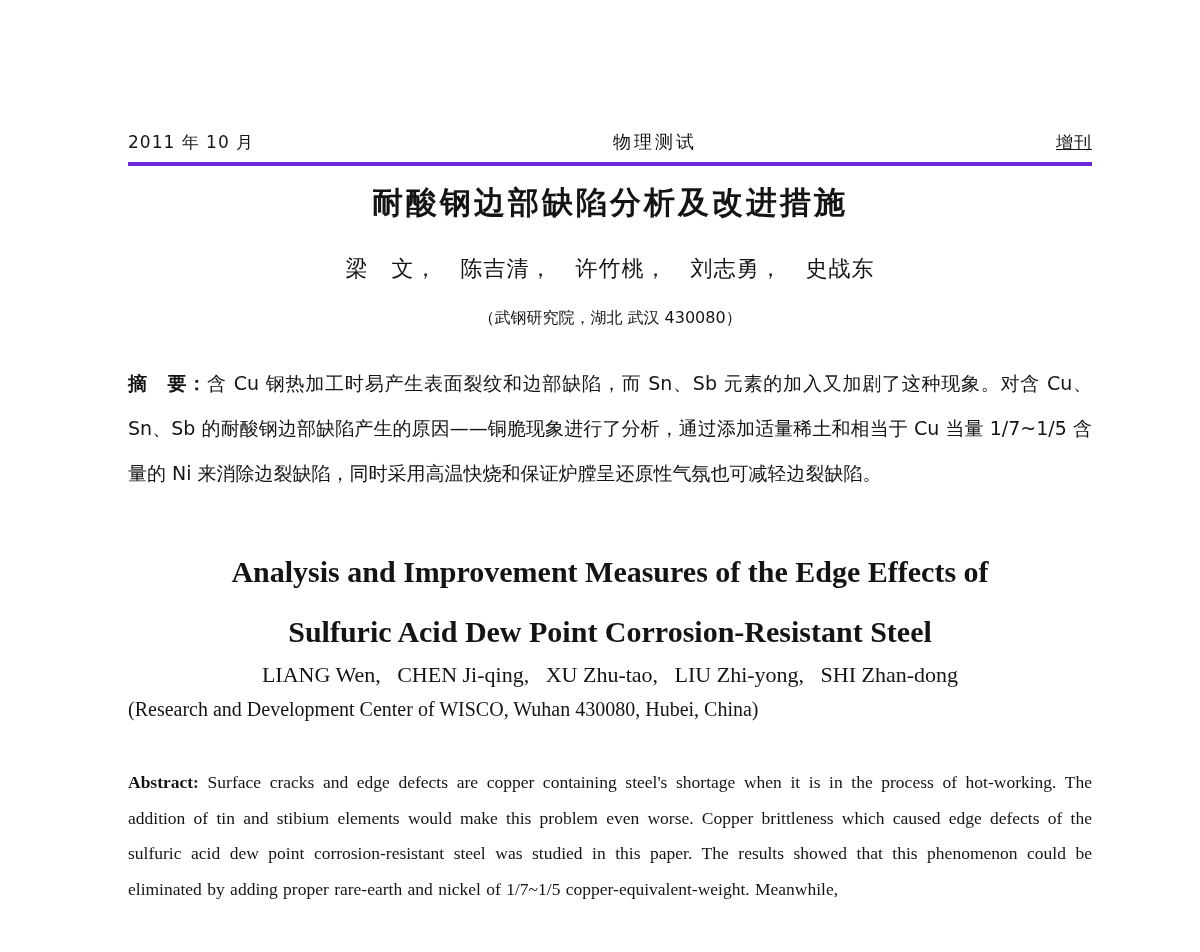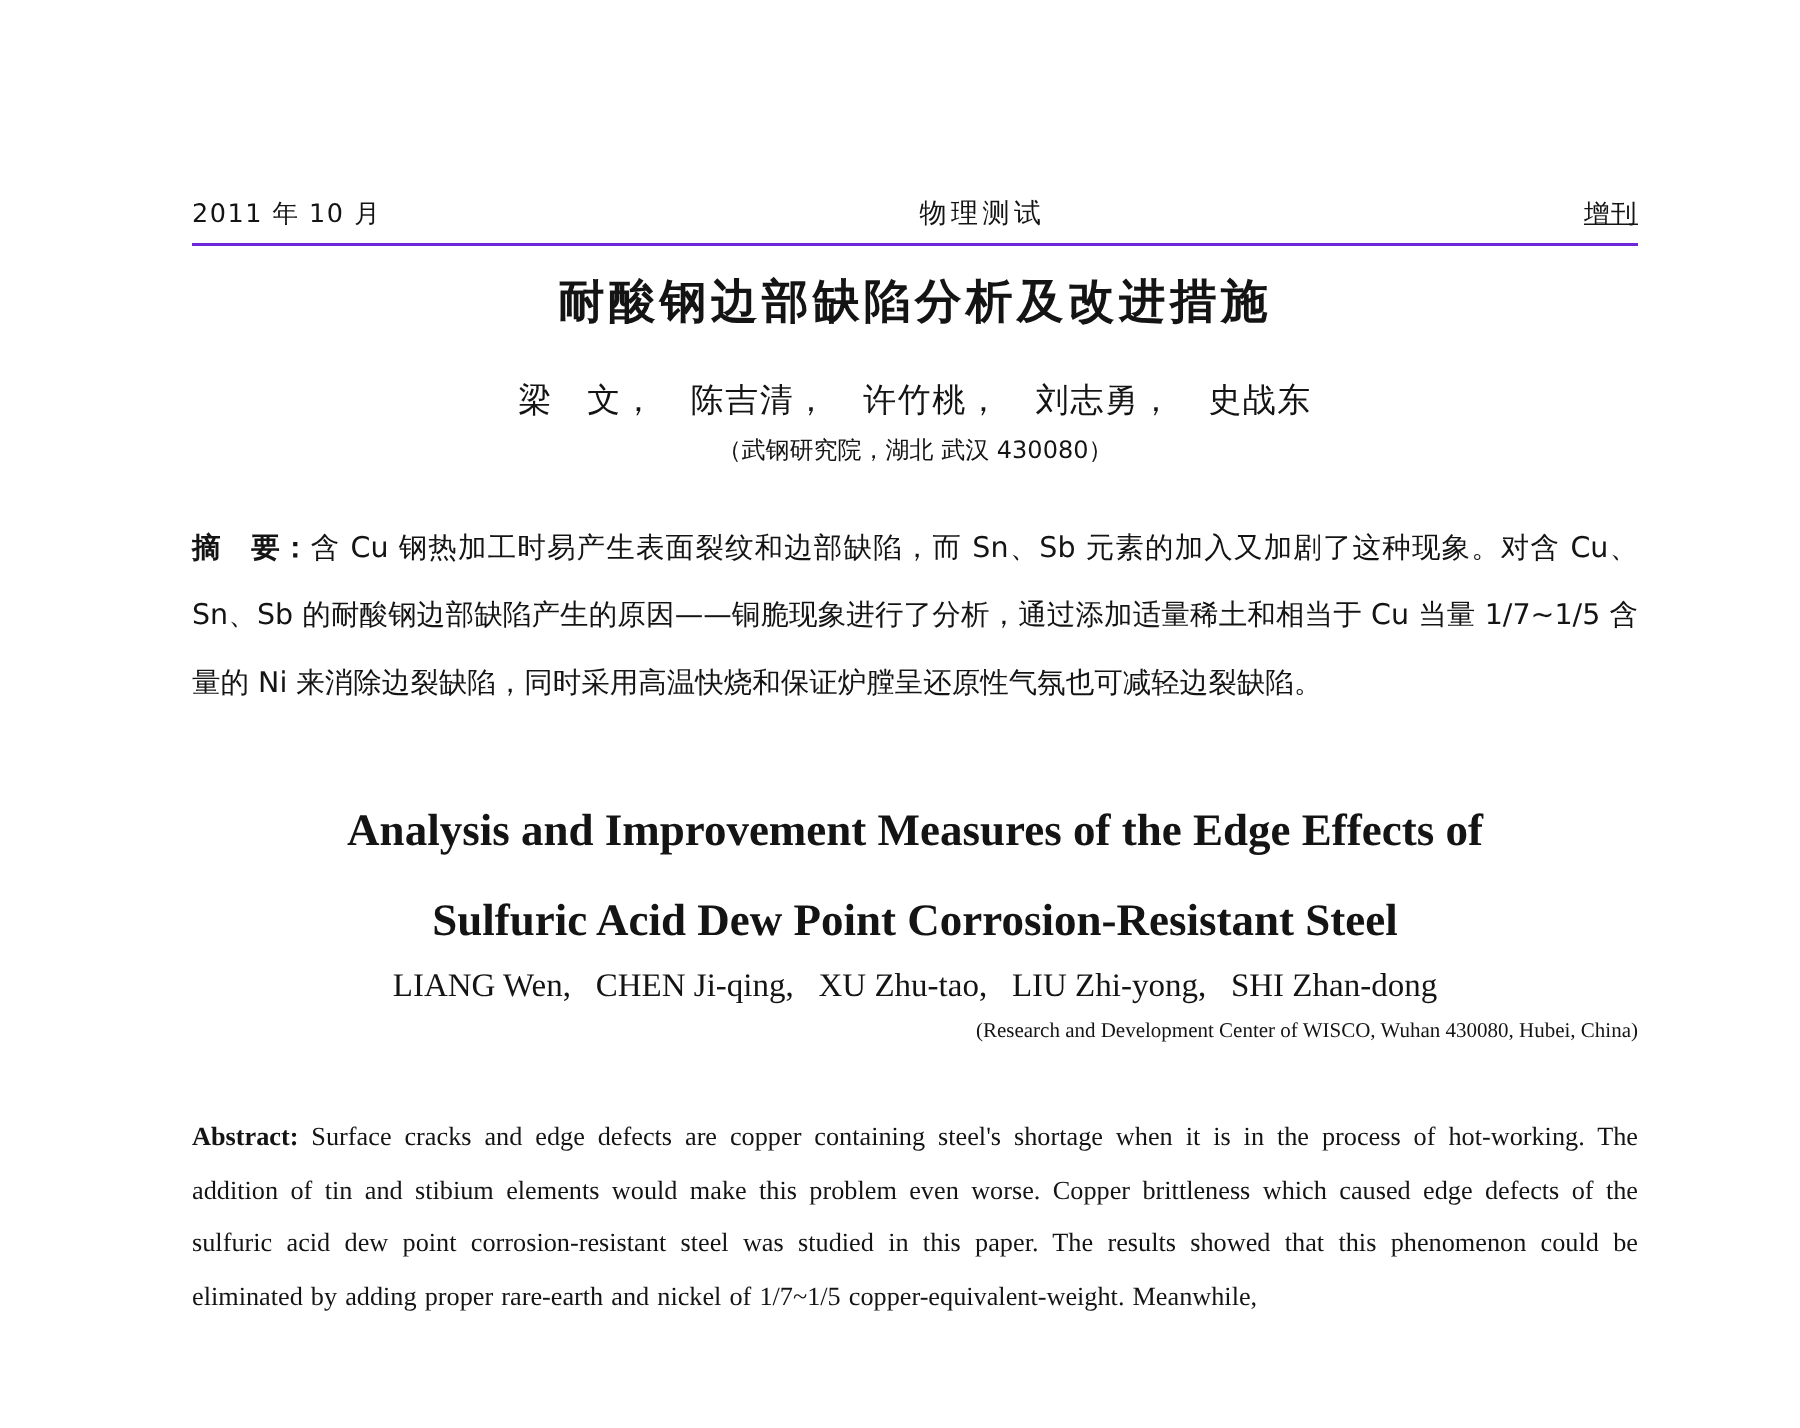--- a/index.html
+++ b/index.html
@@ -15,21 +15,21 @@
       overflow: hidden;
     }
 
     
     .journal-header {
       display: flex;
       justify-content: space-between;
       align-items: baseline;
       font-size: 17px;
       padding-bottom: 8px;
-      border-bottom: 2px solid #6d28d9;
+      border-bottom: 4px solid #6d28d9;
     }
     .journal-date { letter-spacing: 1px; }
     .journal-name { font-weight: normal; font-size: 18px; letter-spacing: 3px; }
     .journal-issue { font-size: 17px; letter-spacing: 1px; text-decoration: underline; }
 
     
     .cn-title {
       margin-top: 16px;
       text-align: center;
       font-size: 31px;
@@ -37,21 +37,21 @@
       letter-spacing: 3px;
     }
     .cn-authors {
       margin-top: 30px;
       text-align: center;
       font-size: 22px;
       white-space: pre-wrap;
       letter-spacing: 1px;
     }
     .cn-affiliation {
-      margin-top: 8px;
+      margin-top: 24px;
       text-align: center;
       font-size: 16px;
     }
     .cn-abstract {
       margin-top: 32px;
       font-size: 19px;
       line-height: 45px;
       text-align: justify;
     }
     .cn-abstract .label,
@@ -71,23 +71,23 @@
       line-height: 60px;
     }
     .en-authors {
       text-align: center;
       font-family: "Liberation Serif", serif;
       font-size: 22px;
       white-space: pre-wrap;
     }
     .en-affiliation {
       margin-top: 10px;
-      text-align: right;
+      text-align: left;
       font-family: "Liberation Serif", serif;
-      font-size: 14px;
+      font-size: 20px;
     }
     .en-abstract {
       margin-top: 44px;
       font-family: "Liberation Serif", serif;
       font-size: 17.5px;
       line-height: 35.5px;
       text-align: justify;
       word-spacing: 1px;
     }
     .en-abstract .label { font-weight: bold; }

